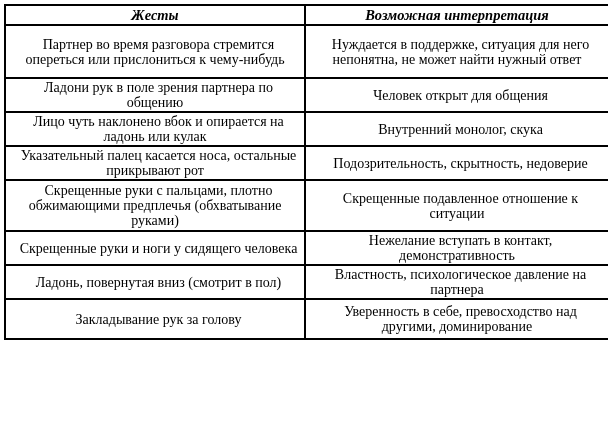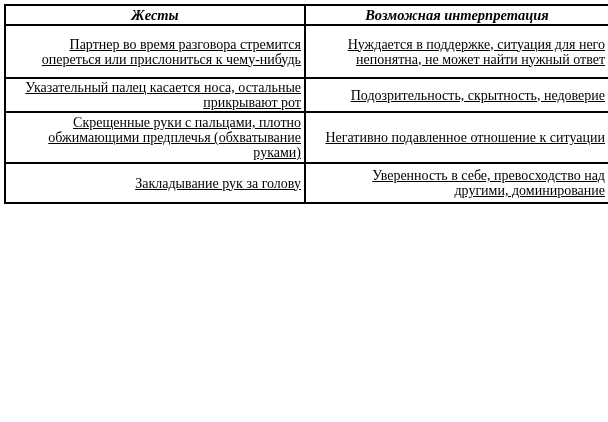--- a/index.html
+++ b/index.html
@@ -36,23 +36,22 @@
   }
   table.gestures th {
     font-weight: bold;
     font-style: italic;
     text-align: center;
     font-size: 14.5px;
     height: 20px;
     padding: 1px 2px;
   }
   table.gestures td {
-    text-align: right;
+    text-align: center;
     text-indent: 7px;
-    text-decoration: underline;
   }
   
   tr.r1  td { height: 53px; }
   tr.r2  td { height: 28px; }
   tr.r3  td { height: 32px; }
   tr.r4  td { height: 32px; }
   tr.r5  td { height: 27px; }
   tr.r6  td { height: 32px; margin-top: 39px; }
   tr.r7  td { height: 51px; }
   tr.r8  td { height: 30px; }
@@ -72,27 +71,43 @@
       <tr>
         <th>Жесты</th>
         <th>Возможная интерпретация</th>
       </tr>
     </thead>
     <tbody>
       <tr class="r1">
         <td>Партнер во время разговора стремится опереться или прислониться к чему-нибудь</td>
         <td>Нуждается в поддержке, ситуация для него непонятна, не может найти нужный ответ</td>
       </tr>
+      <tr class="r4">
+        <td>Ладони рук в поле зрения партнера по общению</td>
+        <td>Человек открыт для общения</td>
+      </tr>
+      <tr class="r5">
+        <td>Лицо чуть наклонено вбок и опирается на ладонь или кулак</td>
+        <td>Внутренний монолог, скука</td>
+      </tr>
       <tr class="r6">
         <td>Указательный палец касается носа, остальные прикрывают рот</td>
         <td>Подозрительность, скрытность, недоверие</td>
       </tr>
       <tr class="r7">
         <td>Скрещенные руки с пальцами, плотно обжимающими предплечья (обхватывание руками)</td>
-        <td>Негативно подавленное отношение к ситуации</td>
+        <td>Скрещенные подавленное отношение к ситуации</td>
+      </tr>
+      <tr class="r8">
+        <td>Скрещенные руки и ноги у сидящего человека</td>
+        <td>Нежелание вступать в контакт, демонстративность</td>
+      </tr>
+      <tr class="r9">
+        <td>Ладонь, повернутая вниз (смотрит в пол)</td>
+        <td>Властность, психологическое давление на партнера</td>
       </tr>
       <tr class="r10">
         <td>Закладывание рук за голову</td>
         <td>Уверенность в себе, превосходство над другими, доминирование</td>
       </tr>
     </tbody>
   </table>
 </div>
 
 </body></html>

